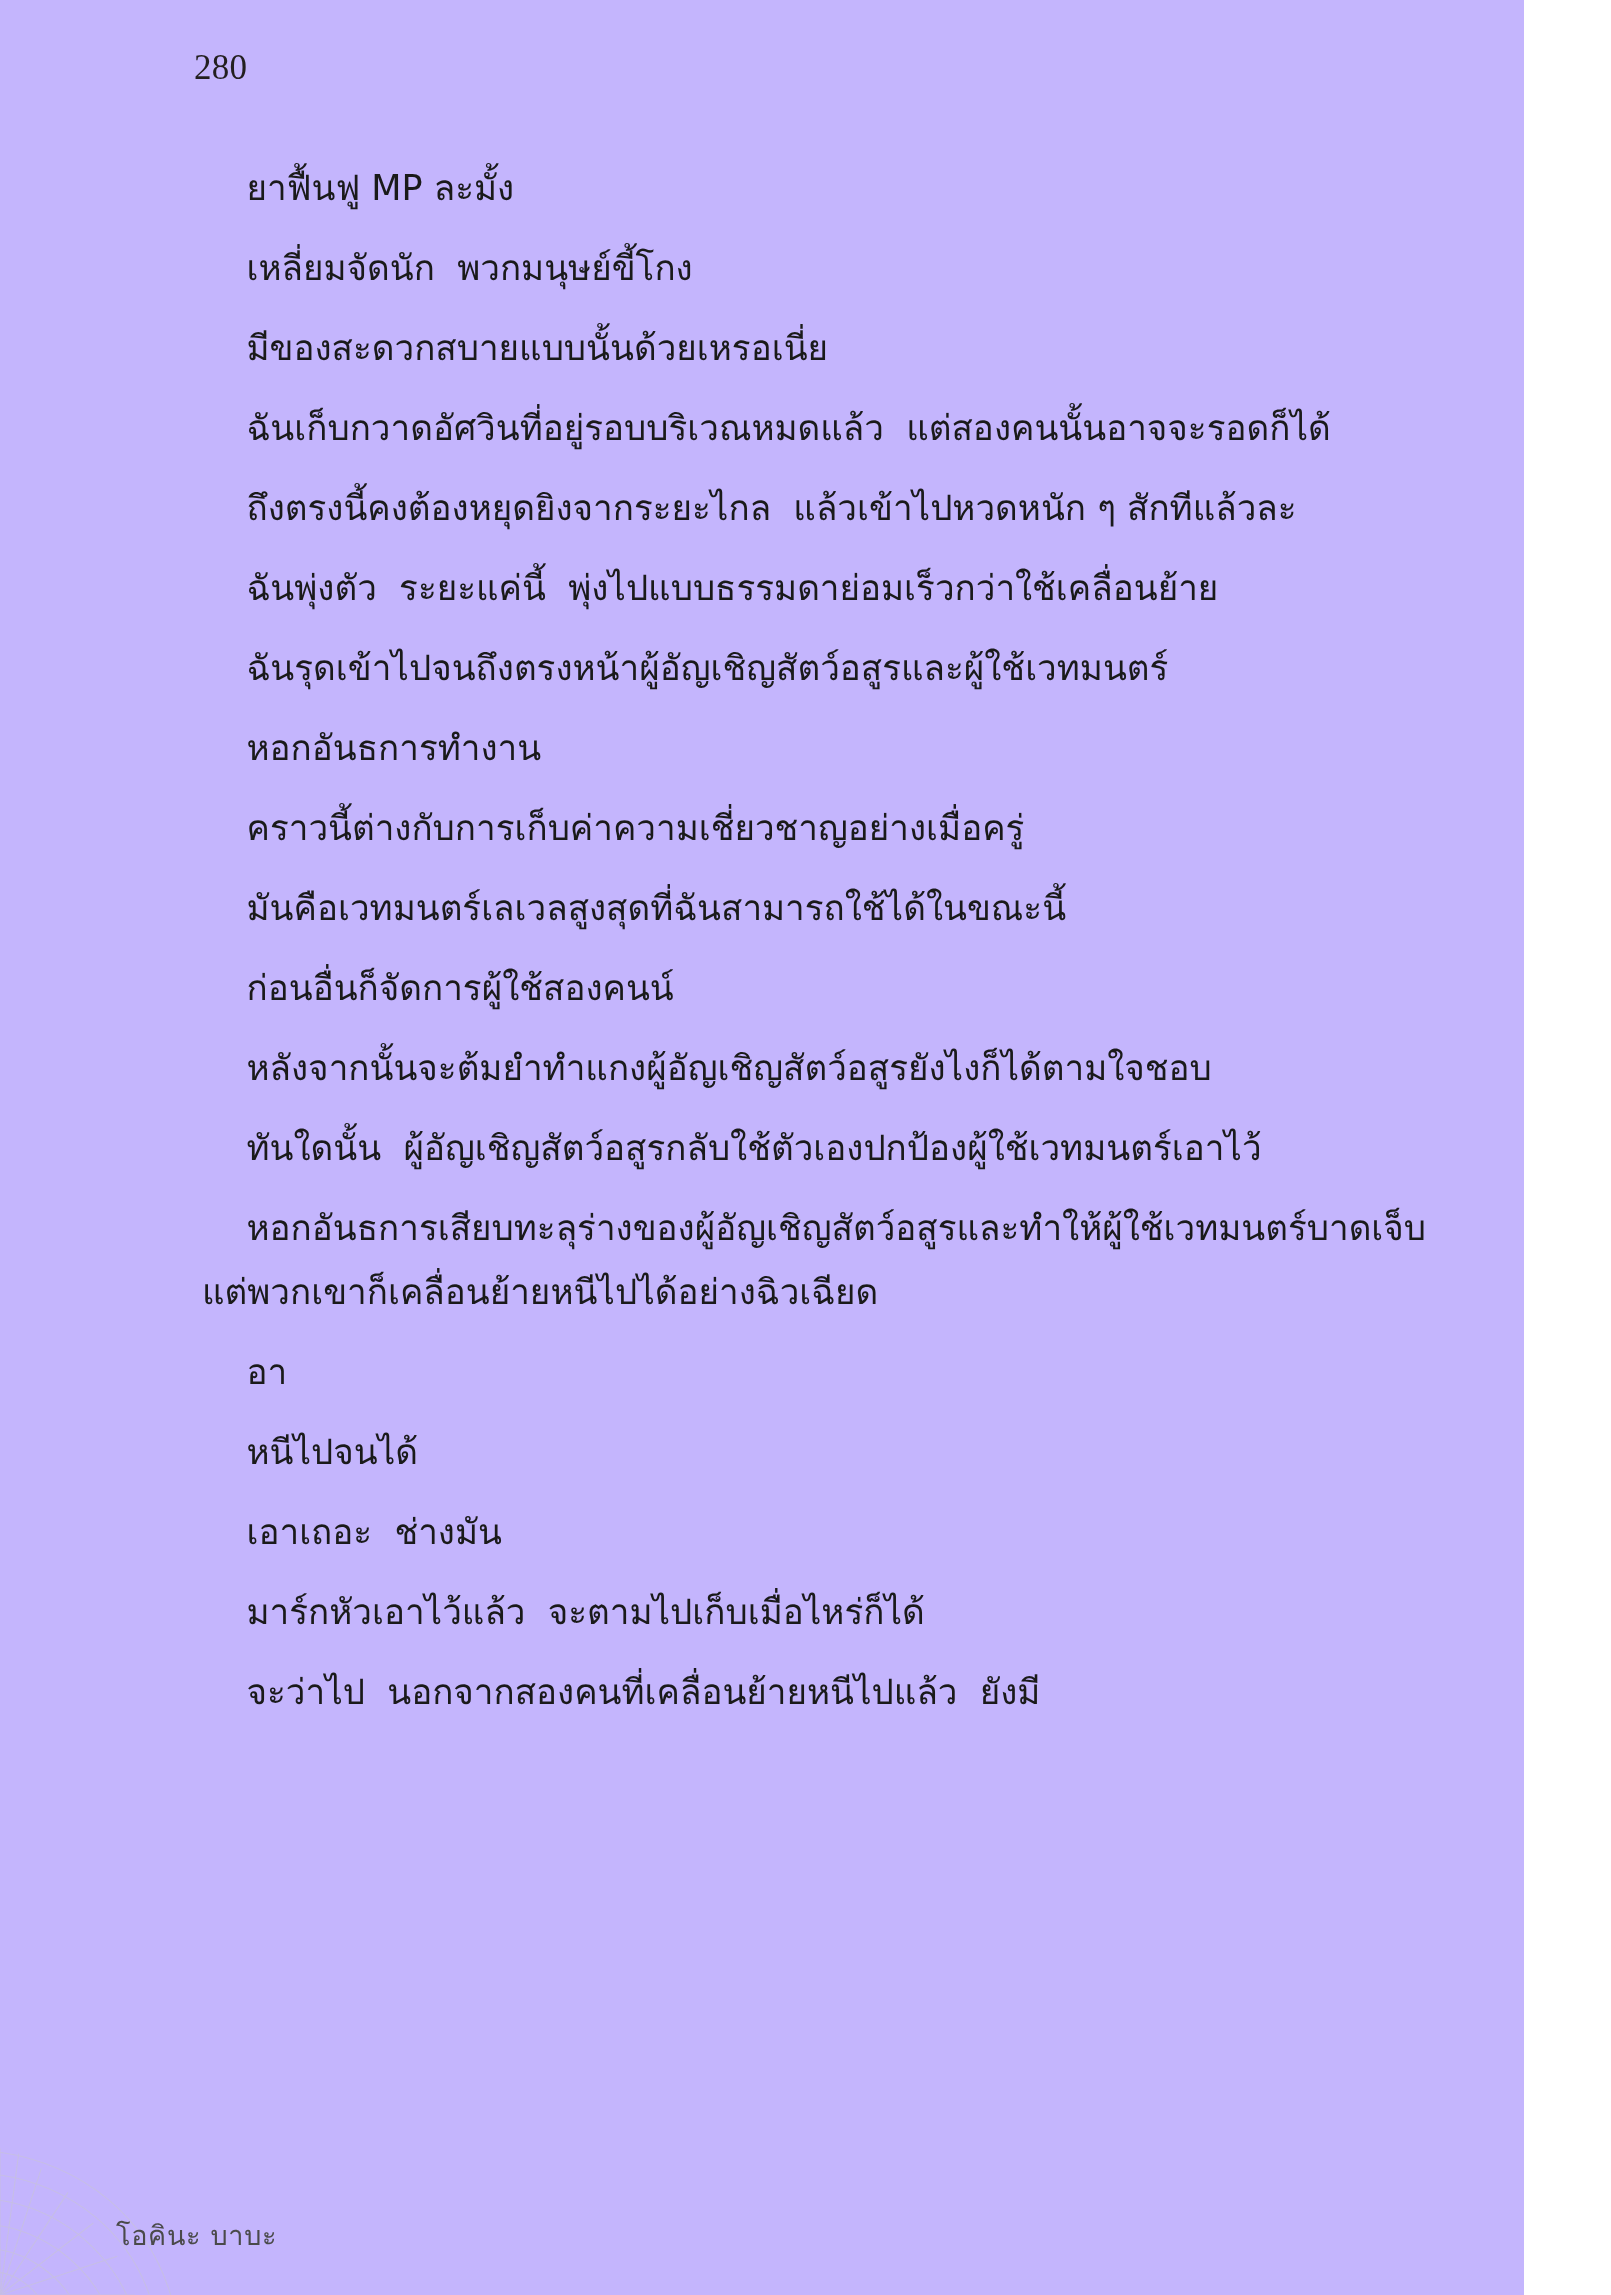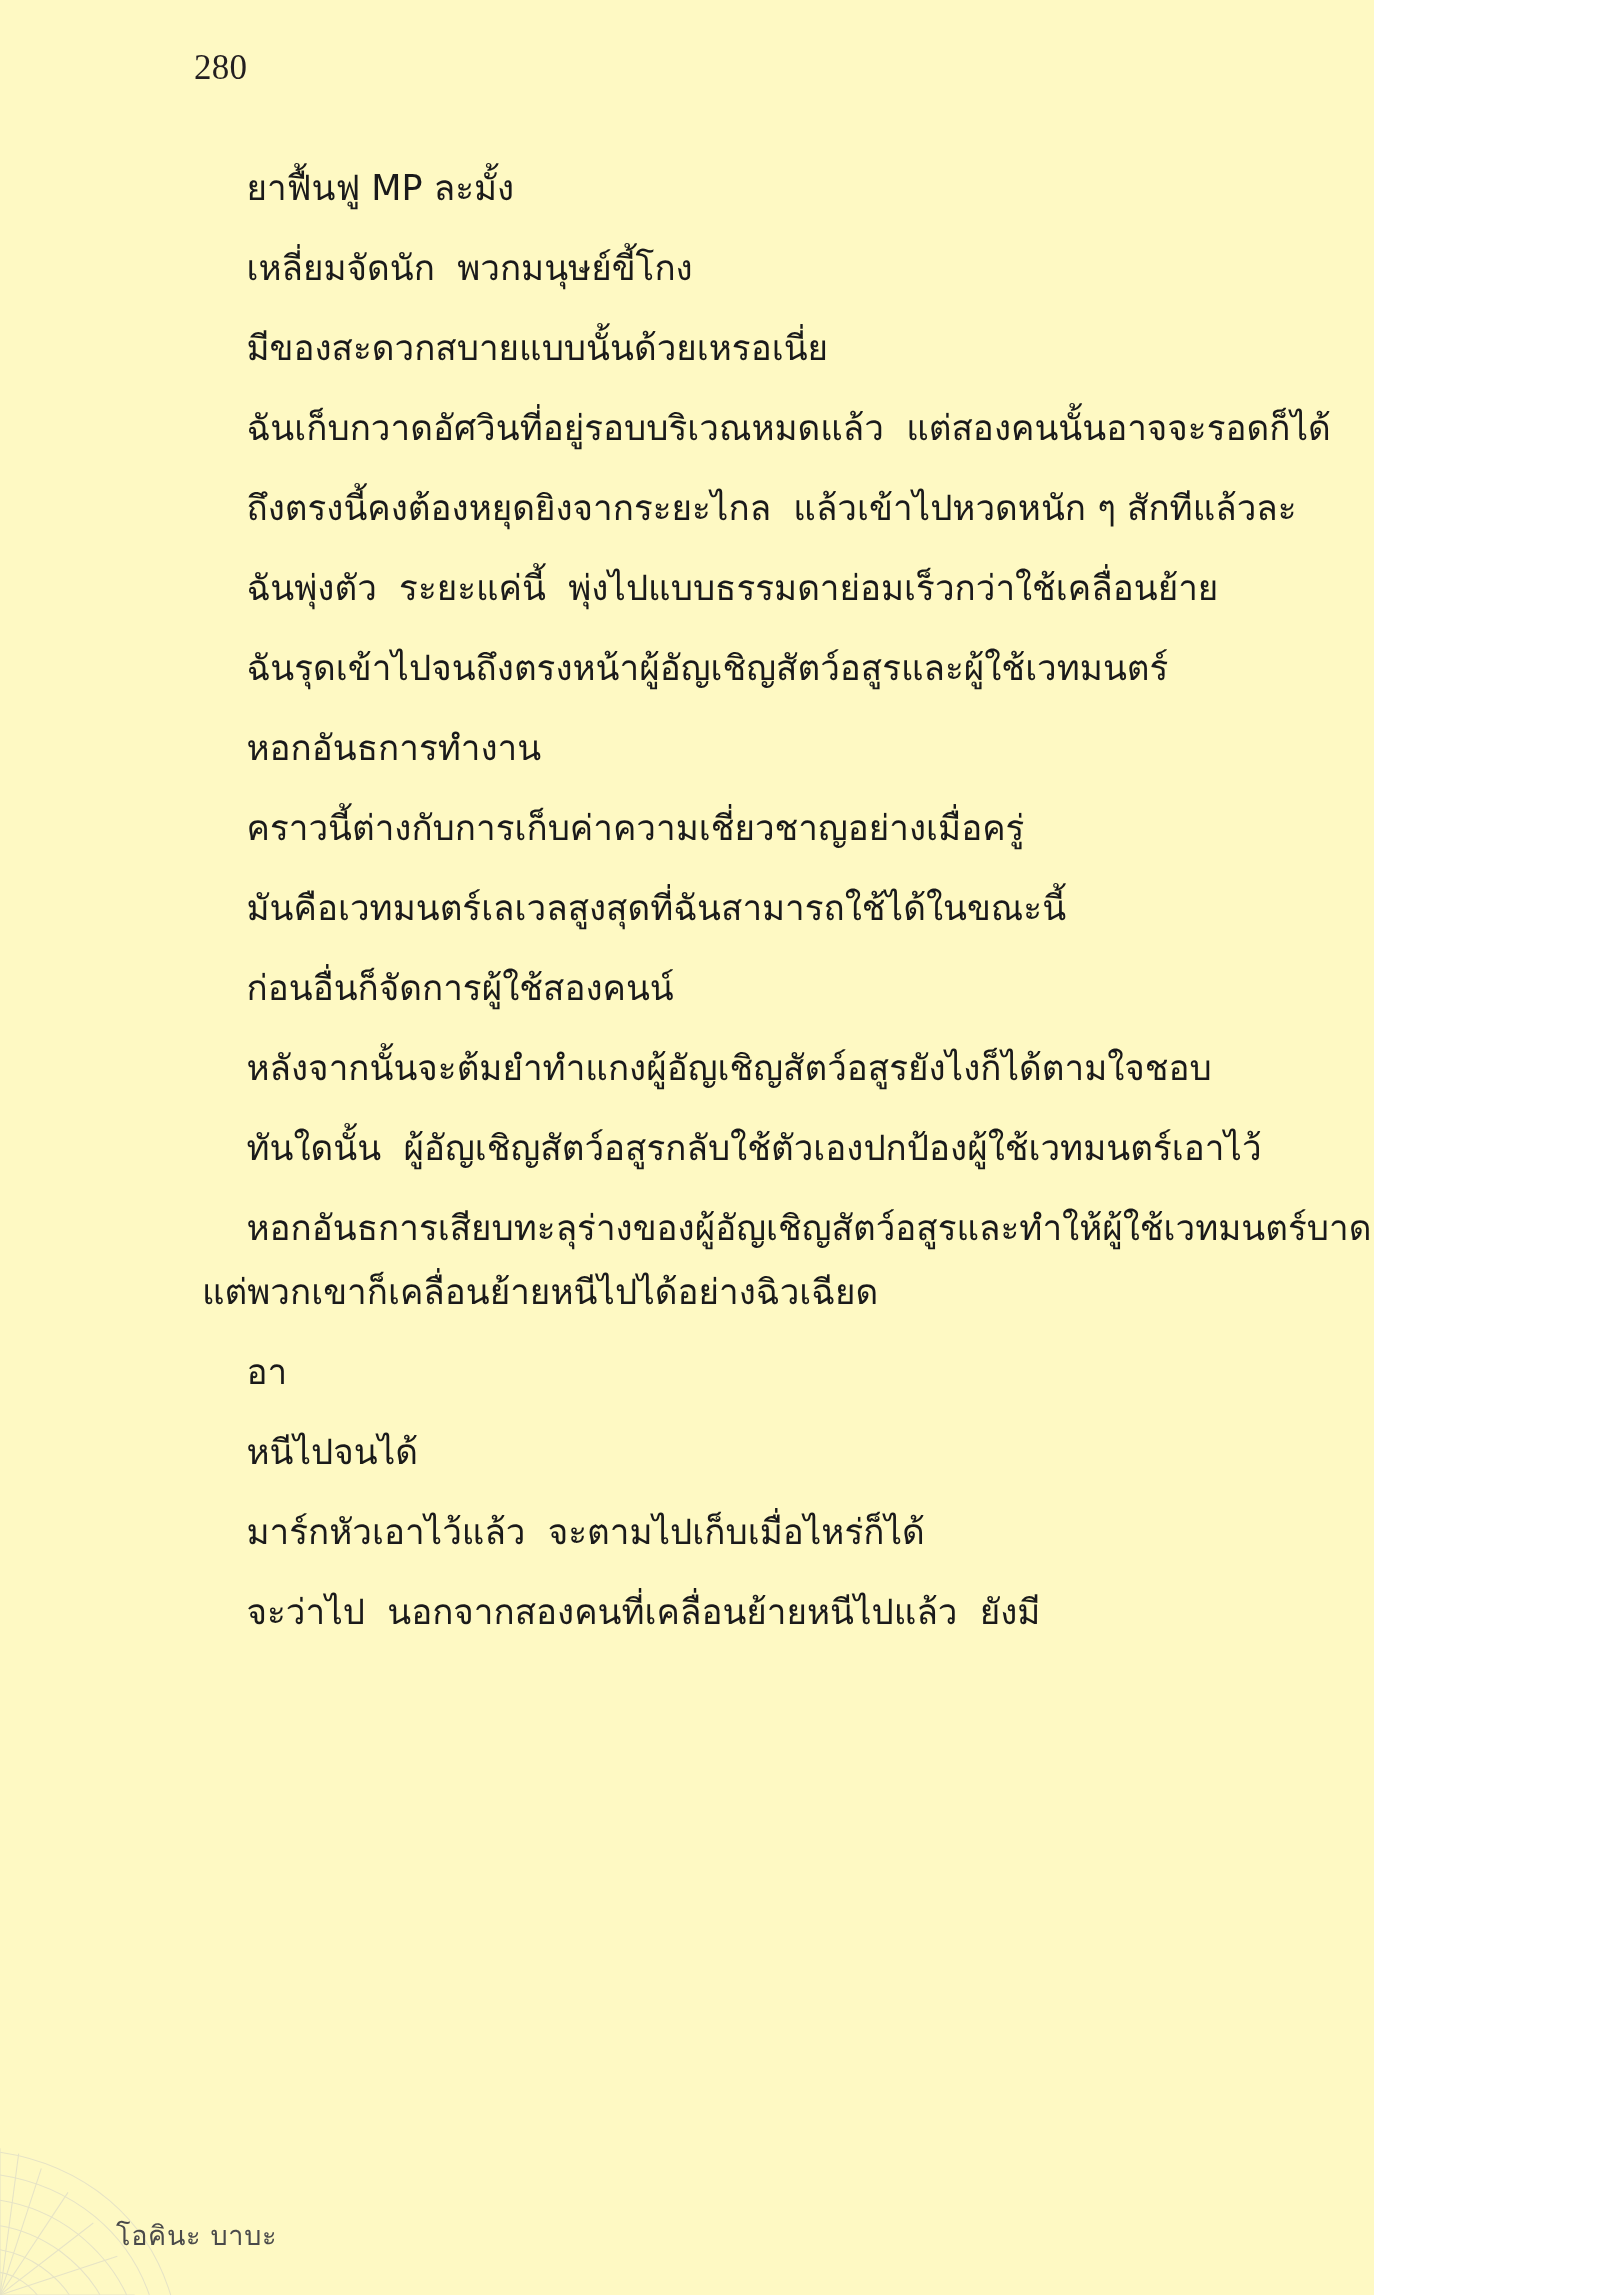--- a/index.html
+++ b/index.html
@@ -5,23 +5,23 @@
   html, body {
     margin: 0;
     padding: 0;
     background: #ffffff;
   }
   body {
     font-family: "DejaVu Sans", "Liberation Sans", sans-serif;
   }
   .page {
     position: relative;
-    width: 1374px;
+    width: 1524px;
     height: 2295px;
-    background: #fef9c3;
+    background: #c4b5fd;
     overflow: hidden;
     box-sizing: border-box;
   }
 
   
   .page-number {
     position: absolute;
     left: 194px;
     top: 48px;
     font-size: 35px;
@@ -88,20 +88,21 @@
     <p class="para">    ฉันรุดเข้าไปจนถึงตรงหน้าผู้อัญเชิญสัตว์อสูรและผู้ใช้เวทมนตร์</p>
     <p class="para">    หอกอันธการทำงาน</p>
     <p class="para">    คราวนี้ต่างกับการเก็บค่าความเชี่ยวชาญอย่างเมื่อครู่</p>
     <p class="para">    มันคือเวทมนตร์เลเวลสูงสุดที่ฉันสามารถใช้ได้ในขณะนี้</p>
     <p class="para">    ก่อนอื่นก็จัดการผู้ใช้สองคนน์</p>
     <p class="para">    หลังจากนั้นจะต้มยำทำแกงผู้อัญเชิญสัตว์อสูรยังไงก็ได้ตามใจชอบ</p>
     <p class="para">    ทันใดนั้น  ผู้อัญเชิญสัตว์อสูรกลับใช้ตัวเองปกป้องผู้ใช้เวทมนตร์เอาไว้</p>
     <p class="para">    หอกอันธการเสียบทะลุร่างของผู้อัญเชิญสัตว์อสูรและทำให้ผู้ใช้เวทมนตร์บาดเจ็บ  แต่พวกเขาก็เคลื่อนย้ายหนีไปได้อย่างฉิวเฉียด</p>
     <p class="para">    อา</p>
     <p class="para">    หนีไปจนได้</p>
+    <p class="para">    เอาเถอะ  ช่างมัน</p>
     <p class="para">    มาร์กหัวเอาไว้แล้ว  จะตามไปเก็บเมื่อไหร่ก็ได้</p>
     <p class="para">    จะว่าไป  นอกจากสองคนที่เคลื่อนย้ายหนีไปแล้ว  ยังมี</p>
   </div>
 
   <svg class="corner-web" viewBox="0 0 330 330">
     <g stroke="#c9c9c9" stroke-width="1.6" fill="none">
       <line x1="0" y1="330" x2="0" y2="110"></line>
       <line x1="0" y1="330" x2="28" y2="118"></line>
       <line x1="0" y1="330" x2="62" y2="140"></line>
       <line x1="0" y1="330" x2="102" y2="176"></line>

